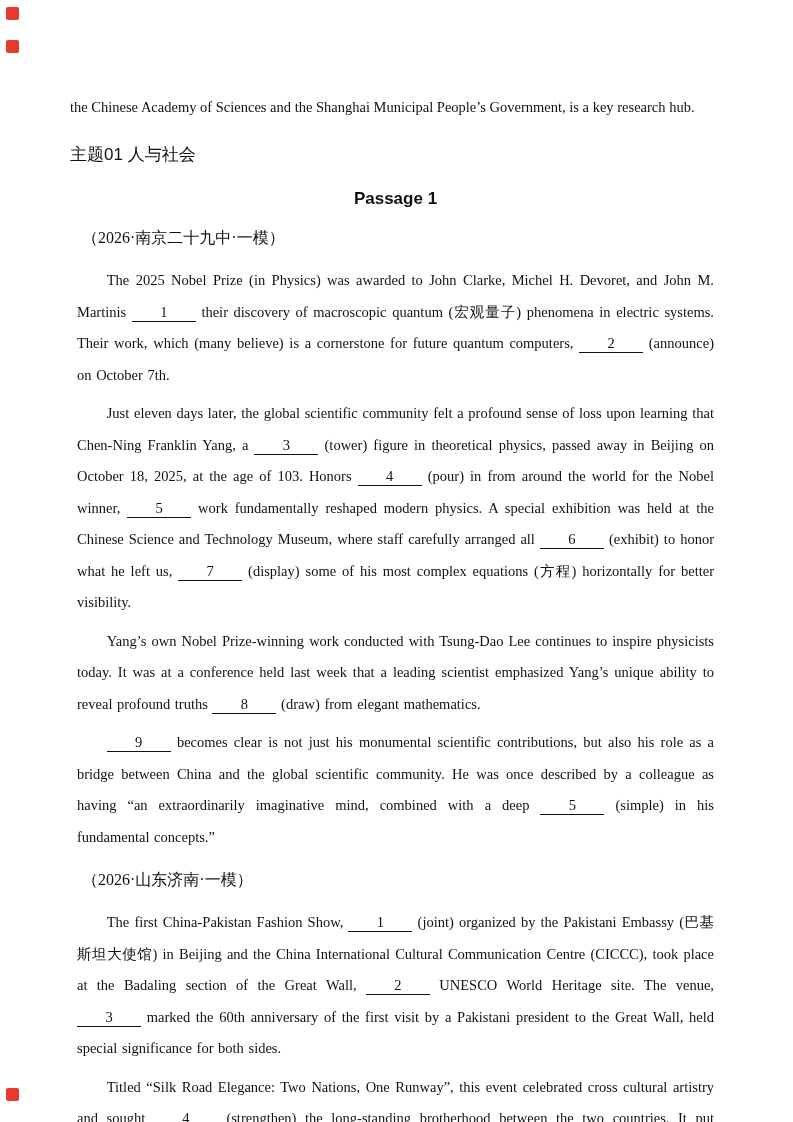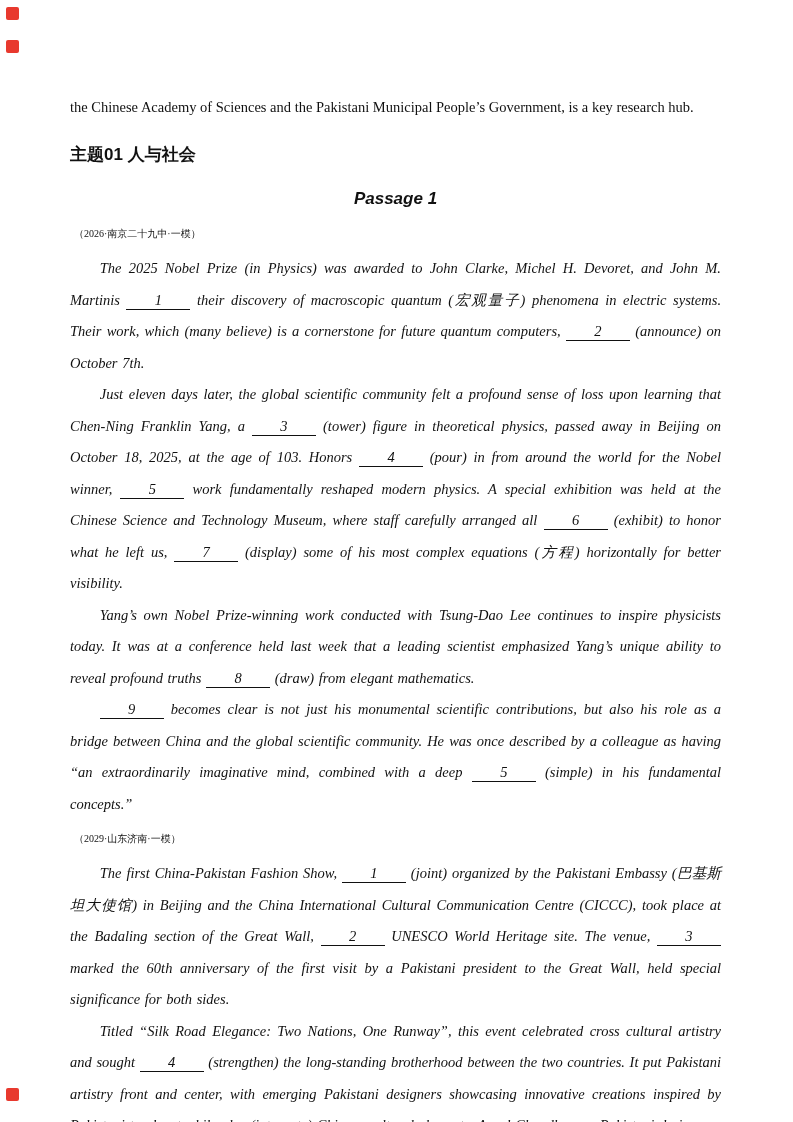--- a/index.html
+++ b/index.html
@@ -25,75 +25,73 @@
   }
   .intro-line {
     font-size: 14.5px;
     line-height: 22px;
     margin: 0;
     text-align: justify;
   }
   .topic-heading {
     font-family: "Liberation Sans", "DejaVu Sans", sans-serif;
     font-size: 17px;
-    font-weight: bold;
+    font-weight: normal;
     margin: 25px 0 0 0;
     line-height: 24px;
   }
   .passage-title {
     font-family: "Liberation Sans", "DejaVu Sans", sans-serif;
     font-size: 17px;
     font-weight: bold;
     text-align: center;
     margin: 20px 0 8px 0;
     line-height: 24px;
-    font-style: italic;
   }
   .source-line {
-    font-size: 10px;
+    font-size: 16px;
     line-height: 30px;
-    margin: 4px;
+    margin: 12px;
   }
   .body-para {
     font-size: 14.5px;
     line-height: 31.5px;
     text-align: justify;
     text-indent: 2.05em;
-    margin: 0;
+    margin: 7px;
     word-spacing: 1px;
-    font-style: italic;
   }
   .blank {
     display: inline-block;
     min-width: 64px;
     border-bottom: 1px solid #111;
     text-align: center;
     text-indent: 0;
     line-height: 18px;
   }
 </style>
 </head>
 <body>
 
 <div class="corner-mark mark-top" style="background: rgb(232, 57, 46);"></div>
 <div class="corner-mark mark-top2" style="background: rgb(232, 57, 46);"></div>
 <div class="corner-mark mark-bottom" style="background: rgb(232, 57, 46);"></div>
 
 <div class="content">
-  <p class="intro-line">the Chinese Academy of Sciences and the Pakistani Municipal People’s Government, is a key research hub.</p>
+  <p class="intro-line">the Chinese Academy of Sciences and the Shanghai Municipal People’s Government, is a key research hub.</p>
   <h2 class="topic-heading">主题01 人与社会</h2>
 
   <h3 class="passage-title">Passage 1</h3>
   <p class="source-line">（2026·南京二十九中·一模）</p>
   <div>
       <p class="body-para">The 2025 Nobel Prize (in Physics) was awarded to John Clarke, Michel H. Devoret, and John M. Martinis <span class="blank">1</span> their discovery of macroscopic quantum (宏观量子) phenomena in electric systems. Their work, which (many believe) is a cornerstone for future quantum computers, <span class="blank">2</span> (announce) on October 7th.</p>
       <p class="body-para">Just eleven days later, the global scientific community felt a profound sense of loss upon learning that Chen-Ning Franklin Yang, a <span class="blank">3</span> (tower) figure in theoretical physics, passed away in Beijing on October 18, 2025, at the age of 103. Honors <span class="blank">4</span> (pour) in from around the world for the Nobel winner, <span class="blank">5</span> work fundamentally reshaped modern physics. A special exhibition was held at the Chinese Science and Technology Museum, where staff carefully arranged all <span class="blank">6</span> (exhibit) to honor what he left us, <span class="blank">7</span> (display) some of his most complex equations (方程) horizontally for better visibility.</p>
       <p class="body-para">Yang’s own Nobel Prize-winning work conducted with Tsung-Dao Lee continues to inspire physicists today. It was at a conference held last week that a leading scientist emphasized Yang’s unique ability to reveal profound truths <span class="blank">8</span> (draw) from elegant mathematics.</p>
       <p class="body-para"><span class="blank">9</span> becomes clear is not just his monumental scientific contributions, but also his role as a bridge between China and the global scientific community. He was once described by a colleague as having “an extraordinarily imaginative mind, combined with a deep <span class="blank">5</span> (simple) in his fundamental concepts.”</p>
     </div>
 
-  <p class="source-line">（2029·山东济南·一模）</p>
+  <p class="source-line">（2026·山东济南·一模）</p>
   <div>
       <p class="body-para">The first China-Pakistan Fashion Show, <span class="blank">1</span> (joint) organized by the Pakistani Embassy (巴基斯坦大使馆) in Beijing and the China International Cultural Communication Centre  (CICCC), took place at the Badaling section of the Great Wall, <span class="blank">2</span> UNESCO World Heritage site. The venue, <span class="blank">3</span> marked the 60th anniversary of the first visit by a Pakistani president to the Great Wall, held special significance for both sides.</p>
       <p class="body-para">Titled “Silk Road Elegance: Two Nations, One Runway”, this event celebrated cross cultural artistry and sought <span class="blank">4</span> (strengthen) the long-standing brotherhood between the two countries. It put Pakistani artistry front and center, with emerging Pakistani designers showcasing innovative creations inspired by Pakistani truck art while also  (integrate) Chinese cultural elements. Aqeel Chaudhary, a Pakistani designer </p>
     </div>
 
 </div>
 
 </body></html>

